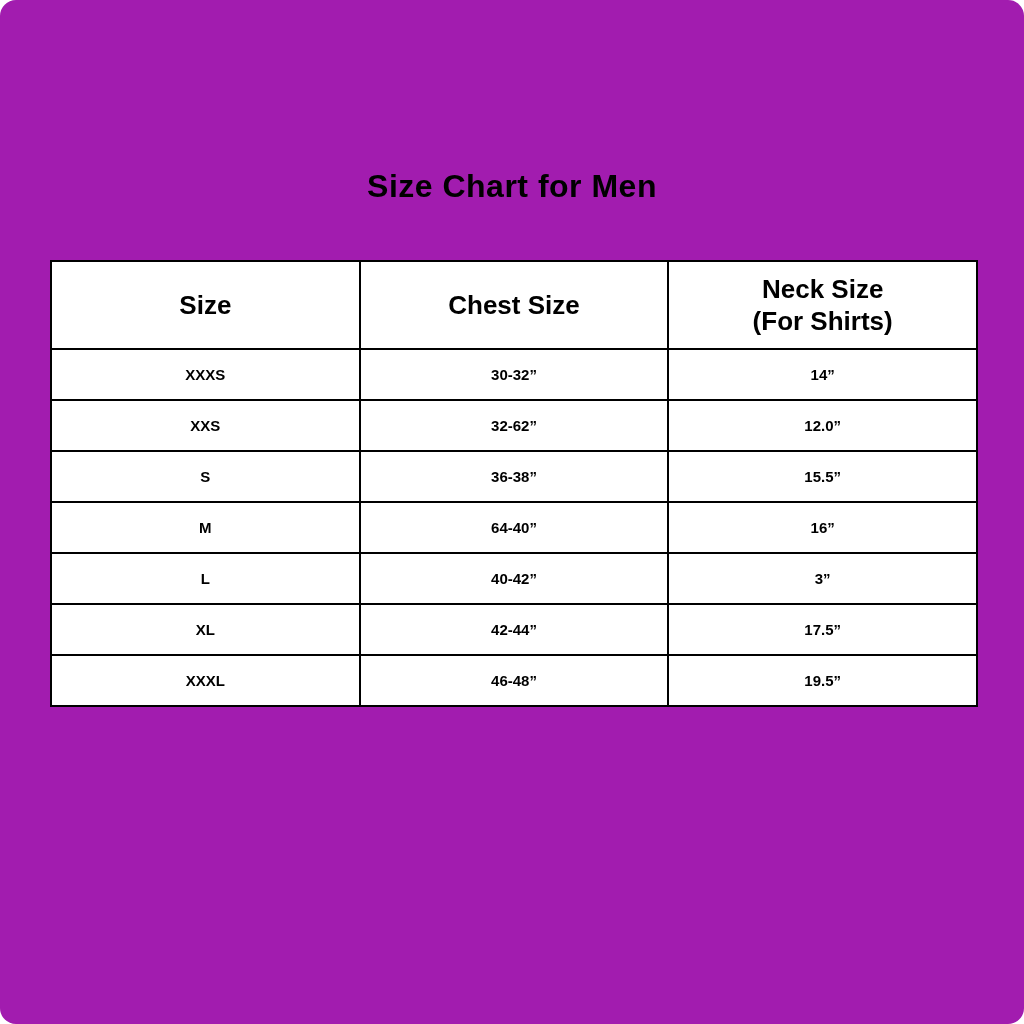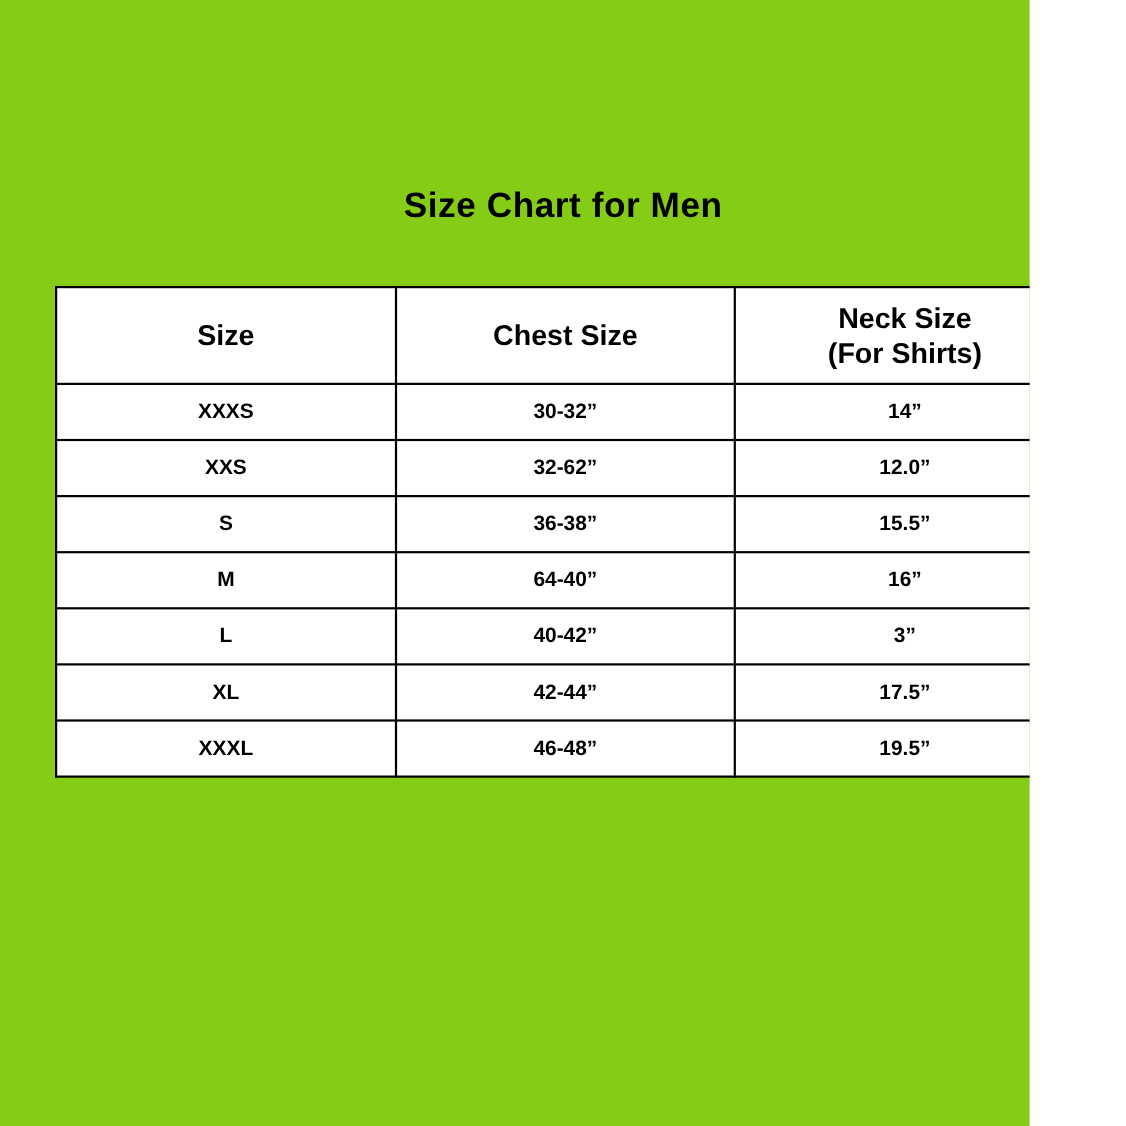--- a/index.html
+++ b/index.html
@@ -3,24 +3,25 @@
 <meta charset="utf-8">
 <style>
   html, body {
     margin: 0;
     padding: 0;
     background: #ffffff;
     font-family: "Liberation Sans", sans-serif;
   }
   .canvas {
     position: relative;
-    width: 936px;
+    width: 1024px;
     height: 1024px;
-    background: #84cc16;
+    background: #a21caf;
     overflow: hidden;
+    border-radius: 16px;
   }
   .page-title {
     position: absolute;
     top: 168px;
     left: 0;
     width: 1024px;
     text-align: center;
     font-size: 32px;
     font-weight: bold;
     color: #000000;
@@ -44,21 +45,21 @@
     padding: 0;
   }
   table.size-chart th {
     height: 86px;
     font-size: 26px;
     font-weight: bold;
     line-height: 1.25;
   }
   table.size-chart td {
     height: 49px;
-    font-size: 19px;
+    font-size: 15px;
     font-weight: bold;
   }
   .th-sub:empty { display: none; }
 </style>
 </head>
 <body>
 
 <div class="canvas">
 
   <div class="page-title">Size Chart for Men</div>

